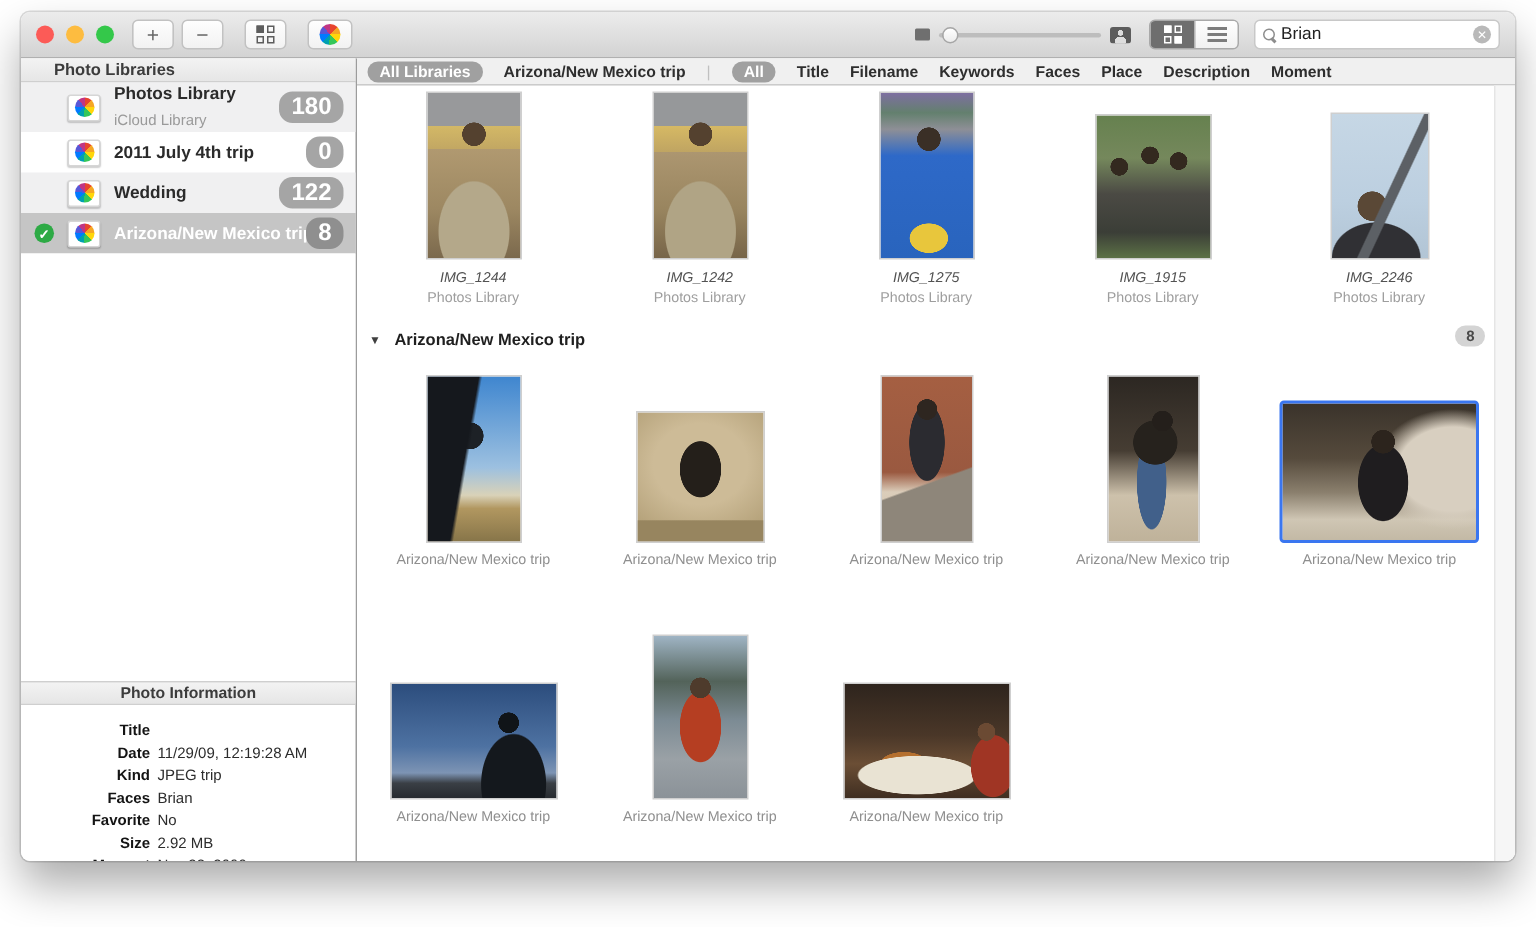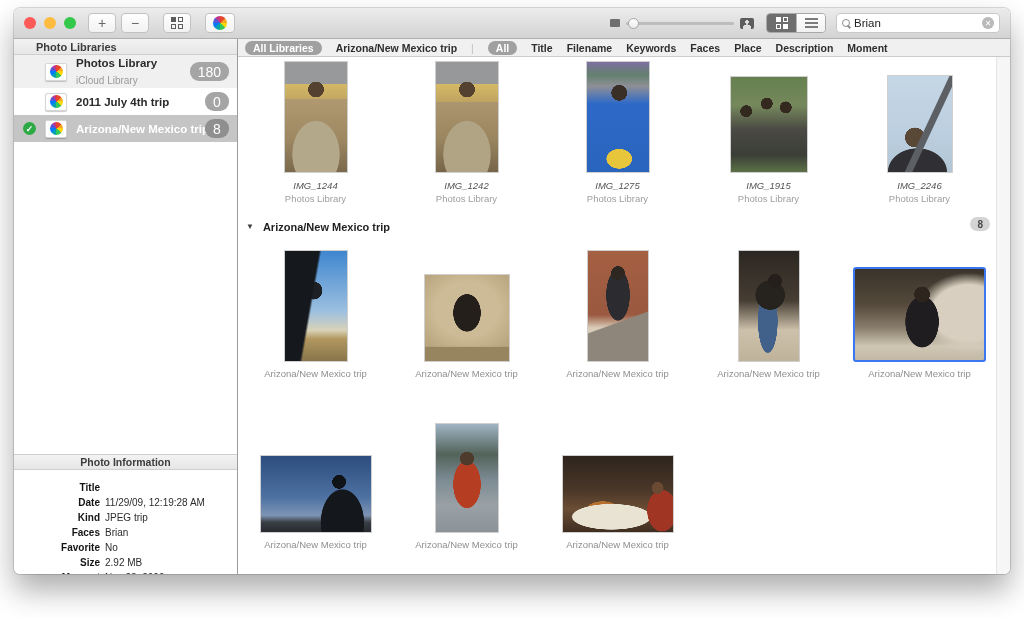--- a/index.html
+++ b/index.html
@@ -66,21 +66,21 @@
   .check-slot { width:22px; flex-shrink:0; display:flex; align-items:center; }
   .check { width:13px; height:13px; border-radius:50%; background:#2daa45; color:#fff; font-size:9px; font-weight:bold;
     display:flex; align-items:center; justify-content:center; }
   .lib-icon { width:22px; height:18px; background:#fff; border:1px solid #d6d6d6; border-radius:2px;
     box-shadow:0 1px 1px rgba(0,0,0,.2); display:flex; align-items:center; justify-content:center; flex-shrink:0; }
   .lib-icon .pinwheel { width:13px; height:13px; }
   .lib-text { margin-left:9px; min-width:0; }
   .lib-label { font-size:11.5px; font-weight:bold; color:#2b2b2b; white-space:nowrap; }
   .lib-sub { font-size:10px; color:#9a9a9a; margin-top:6px; }
   .lib-row.sel .lib-label { color:#fff; }
-  .badge { margin-left:auto; background:#a5a5a5; color:#fff; font-size:14px; font-weight:normal;
+  .badge { margin-left:auto; background:#a5a5a5; color:#fff; font-size:16px; font-weight:bold;
     padding:1.5px 8px; border-radius:9px; min-width:24px; text-align:center; flex-shrink:0; }
   .lib-row.sel .badge { background:#8f8f8f; }
   .side-fill { flex:1; background:#fff; }
   .info-header { height:16px; flex-shrink:0; background:linear-gradient(#f3f3f3,#e6e6e6); border-top:1px solid #cfcfcf;
     border-bottom:1px solid #cfcfcf; font-size:10.5px; font-weight:bold; color:#3c3c3c;
     display:flex; align-items:center; justify-content:center; }
   .info-panel { padding:11px 6px 6px 2px; font-size:10px; line-height:1.3; }
   .info-row { display:flex; margin-bottom:2px; }
   .info-label { width:84px; text-align:right; font-weight:bold; color:#141414; flex-shrink:0; }
   .info-value { margin-left:5px; color:#2c2c2c; width:116px; word-wrap:break-word; }
@@ -255,20 +255,30 @@
         <span class="check-slot"></span>
         <span class="lib-icon">
             <span class="pinwheel"></span>
           </span>
         <span class="lib-text">
           <div class="lib-label">2011 July 4th trip</div>
         </span>
         <span class="badge">0</span>
       </div>
 
+      <div class="lib-row alt">
+        <span class="check-slot"></span>
+        <span class="lib-icon">
+            <span class="pinwheel"></span>
+          </span>
+        <span class="lib-text">
+          <div class="lib-label">Wedding</div>
+        </span>
+        <span class="badge">122</span>
+      </div>
 
       <div class="lib-row sel">
         <span class="check-slot">
             <span class="check">✓</span>
           </span>
         <span class="lib-icon">
             <span class="pinwheel"></span>
           </span>
         <span class="lib-text">
           <div class="lib-label">Arizona/New Mexico trip</div>

